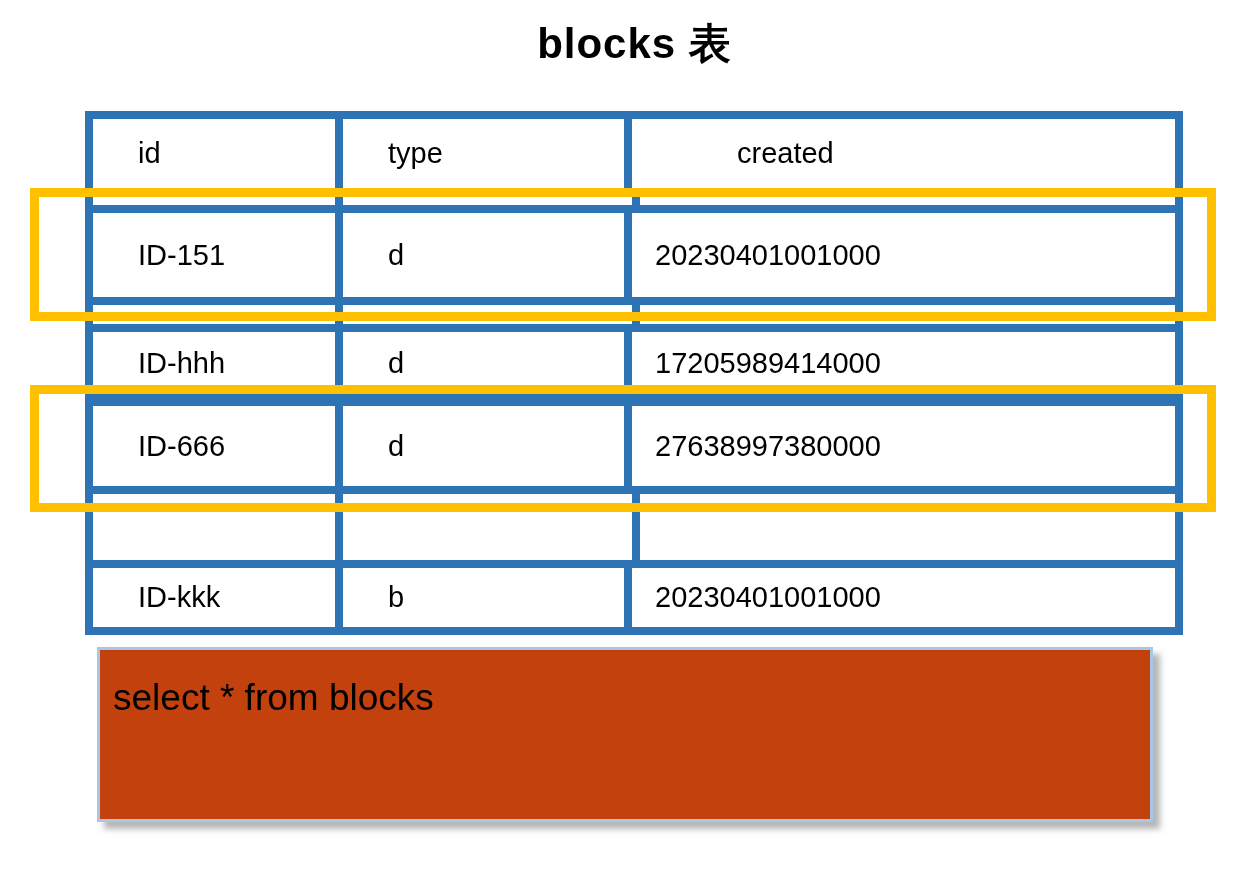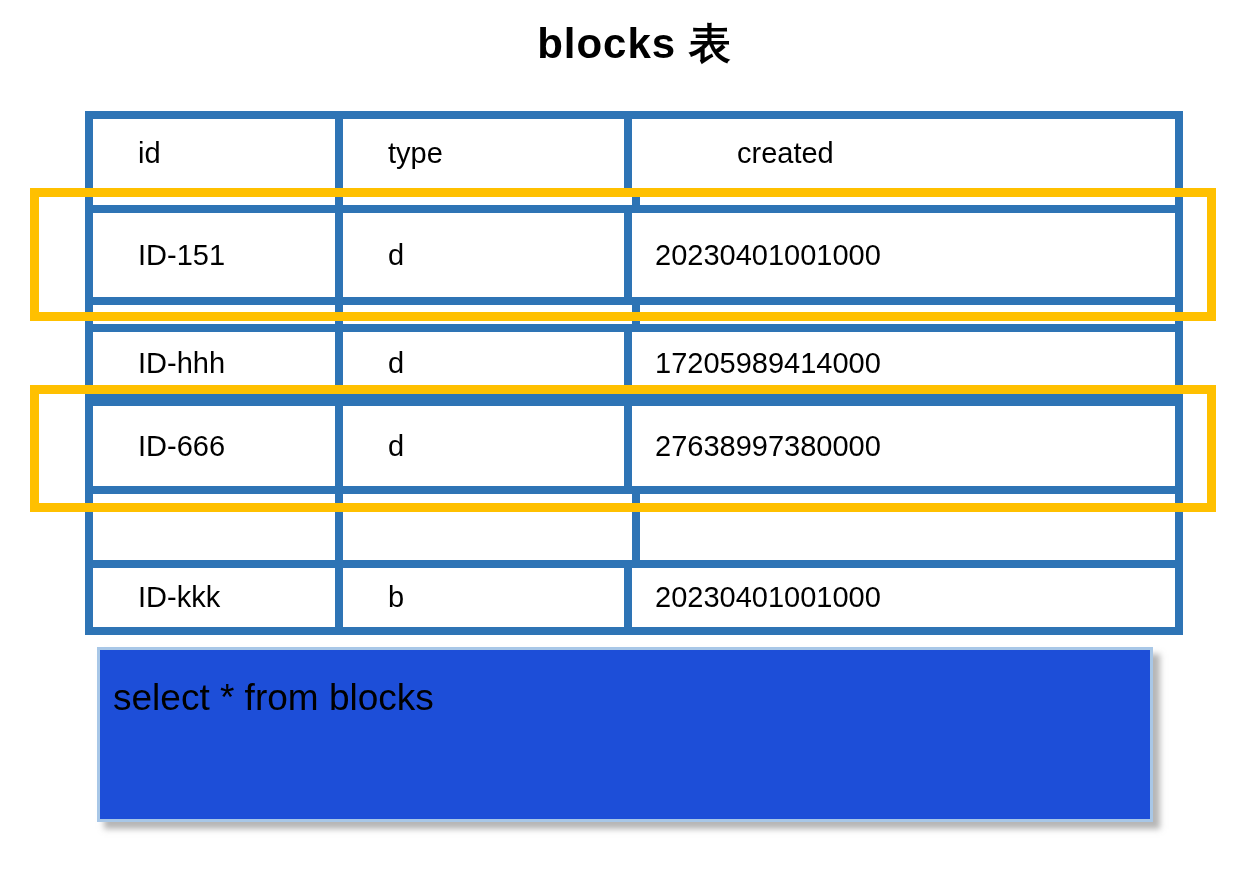--- a/index.html
+++ b/index.html
@@ -35,21 +35,21 @@
   
   .hl {
     position:absolute; left:30px; width:1186px; box-sizing:border-box;
     border:9px solid #FFC000; background:transparent; z-index:3;
   }
   .hl-1 { top:188px; height:133px; }
   .hl-2 { top:385px; height:127px; }
   
   .sqlbox {
     position:absolute; left:97px; top:647px; width:1056px; height:175px;
-    box-sizing:border-box; background:#1d4ed8; border:3px solid #A8C7E7;
+    box-sizing:border-box; background:#c2410c; border:3px solid #A8C7E7;
     box-shadow:7px 7px 6px rgba(110,110,110,0.5);
     padding:13px 0 0 13px; z-index:2;
   }
   .sqlline { font-size:37px; line-height:70px; white-space:pre; }
 </style>
 </head>
 <body>
 
 <div class="canvas">
 

